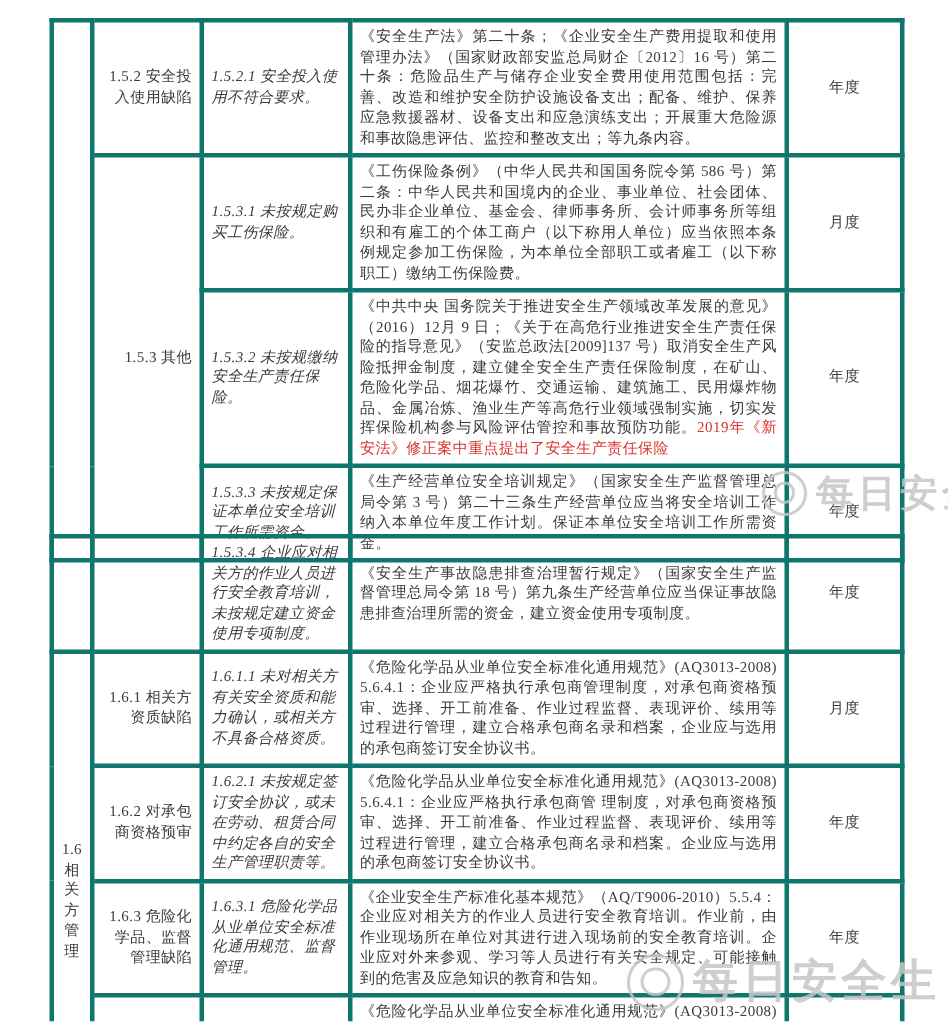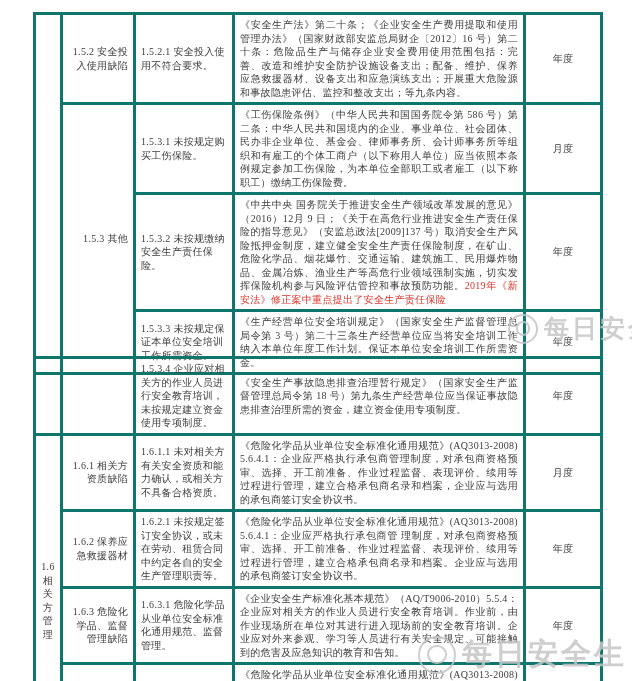--- a/index.html
+++ b/index.html
@@ -18,21 +18,21 @@
   table.t1{top:12px;}
   table.t2{top:356px;}
   td{
     border:3px solid #0f766e;
     font-size:10px;line-height:1.35;letter-spacing:0.3px;
     vertical-align:middle;padding:3px 5px;color:#3b3b3b;
     overflow:hidden;
   }
   td.c0{padding:2px 2px;text-align:center;}
   td.cat{text-align:right;}
-  td.item{text-align:left;}
+  td.item{text-align:left;font-style:italic;}
   td.basis{text-align:justify;text-justify:inter-ideograph;}
   td.freq{text-align:center;}
   .red{color:#d9342b;}
   
   .t1 tr.r0{height:88px;} .t1 tr.r1{height:84px;}
   .t1 tr.r2{height:114px;} .t1 tr.r3{height:43px;}
   
   .t2 tr.r0{height:72px;} .t2 tr.r1{height:62px;}
   .t2 tr.r2{height:73px;} .t2 tr.r3{height:62px;} .t2 tr.r4{height:70px;}
   
@@ -112,21 +112,21 @@
         <td class="freq">年度</td>
       </tr>
       <tr class="r1">
         <td class="c0" rowspan="4">1.6 相关方管理</td>
         <td class="cat">1.6.1 相关方资质缺陷</td>
         <td class="item">1.6.1.1 未对相关方有关安全资质和能力确认，或相关方不具备合格资质。</td>
         <td class="basis">《危险化学品从业单位安全标准化通用规范》(AQ3013-2008) 5.6.4.1：企业应严格执行承包商管理制度，对承包商资格预审、选择、开工前准备、作业过程监督、表现评价、续用等过程进行管理，建立合格承包商名录和档案，企业应与选用的承包商签订安全协议书。</td>
         <td class="freq">月度</td>
       </tr>
       <tr class="r2">
-        <td class="cat">1.6.2 保养应急救援器材</td>
+        <td class="cat">1.6.2 对承包商资格预审</td>
         <td class="item">1.6.2.1 未按规定签订安全协议，或未在劳动、租赁合同中约定各自的安全生产管理职责等。</td>
         <td class="basis">《危险化学品从业单位安全标准化通用规范》(AQ3013-2008) 5.6.4.1：企业应严格执行承包商管 理制度，对承包商资格预审、选择、开工前准备、作业过程监督、表现评价、续用等过程进行管理，建立合格承包商名录和档案。企业应与选用的承包商签订安全协议书。</td>
         <td class="freq">年度</td>
       </tr>
       <tr class="r3">
         <td class="cat">1.6.3 危险化学品、监督管理缺陷</td>
         <td class="item">1.6.3.1 危险化学品从业单位安全标准化通用规范、监督管理。</td>
         <td class="basis">《企业安全生产标准化基本规范》（AQ/T9006-2010）5.5.4：企业应对相关方的作业人员进行安全教育培训。作业前，由作业现场所在单位对其进行进入现场前的安全教育培训。企业应对外来参观、学习等人员进行有关安全规定、可能接触到的危害及应急知识的教育和告知。</td>
         <td class="freq">年度</td>
       </tr>

